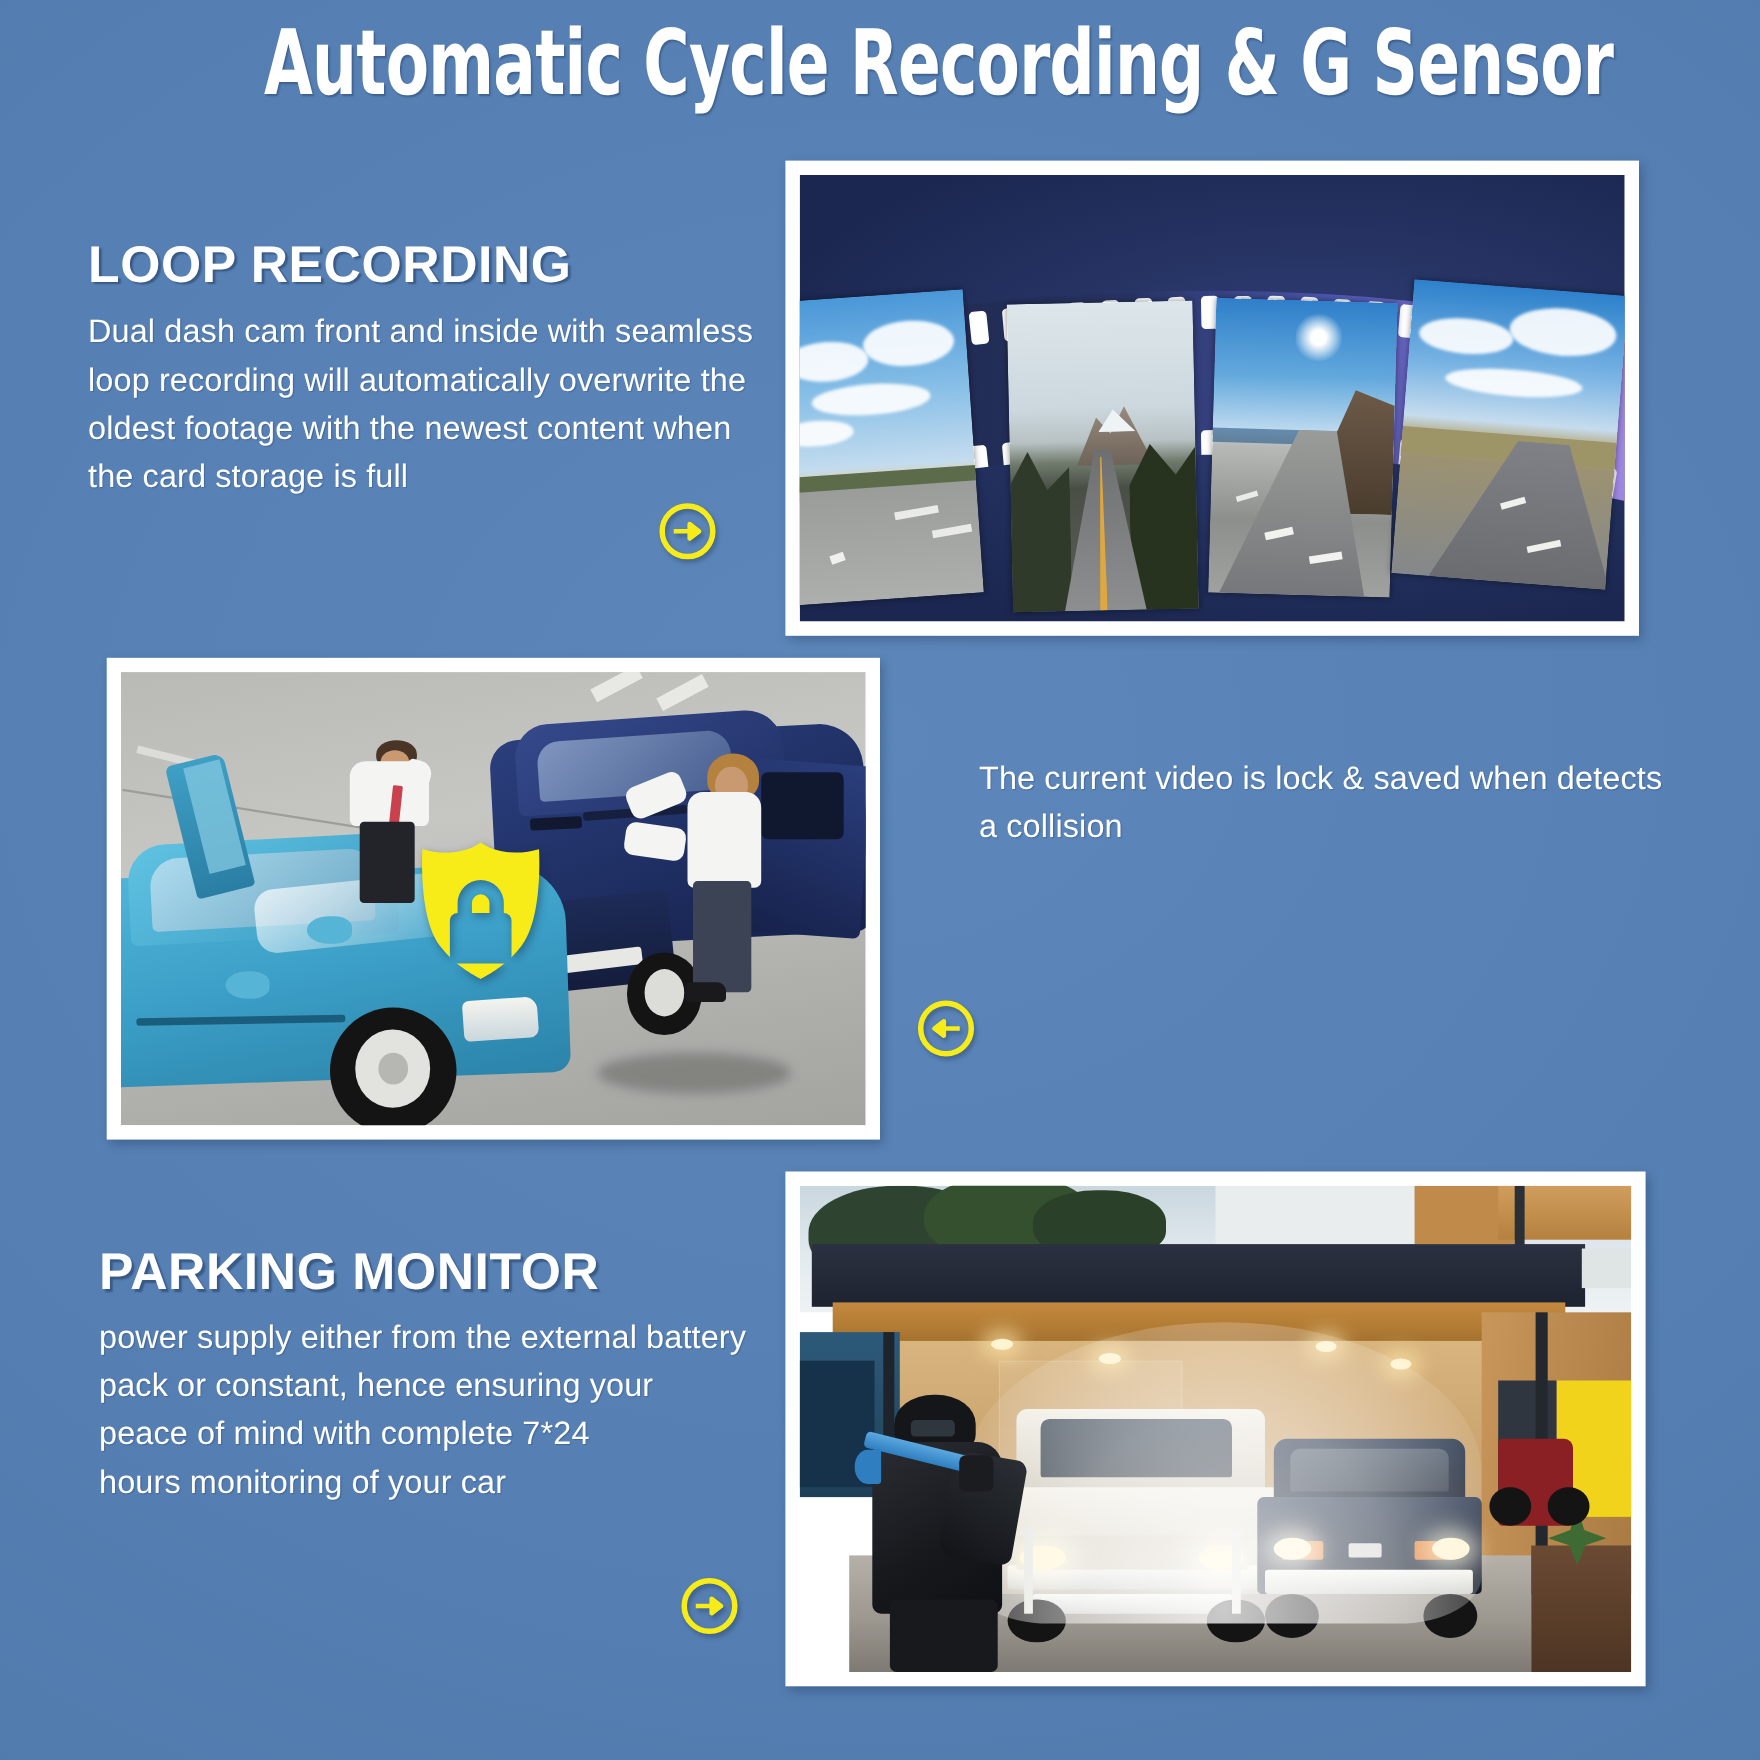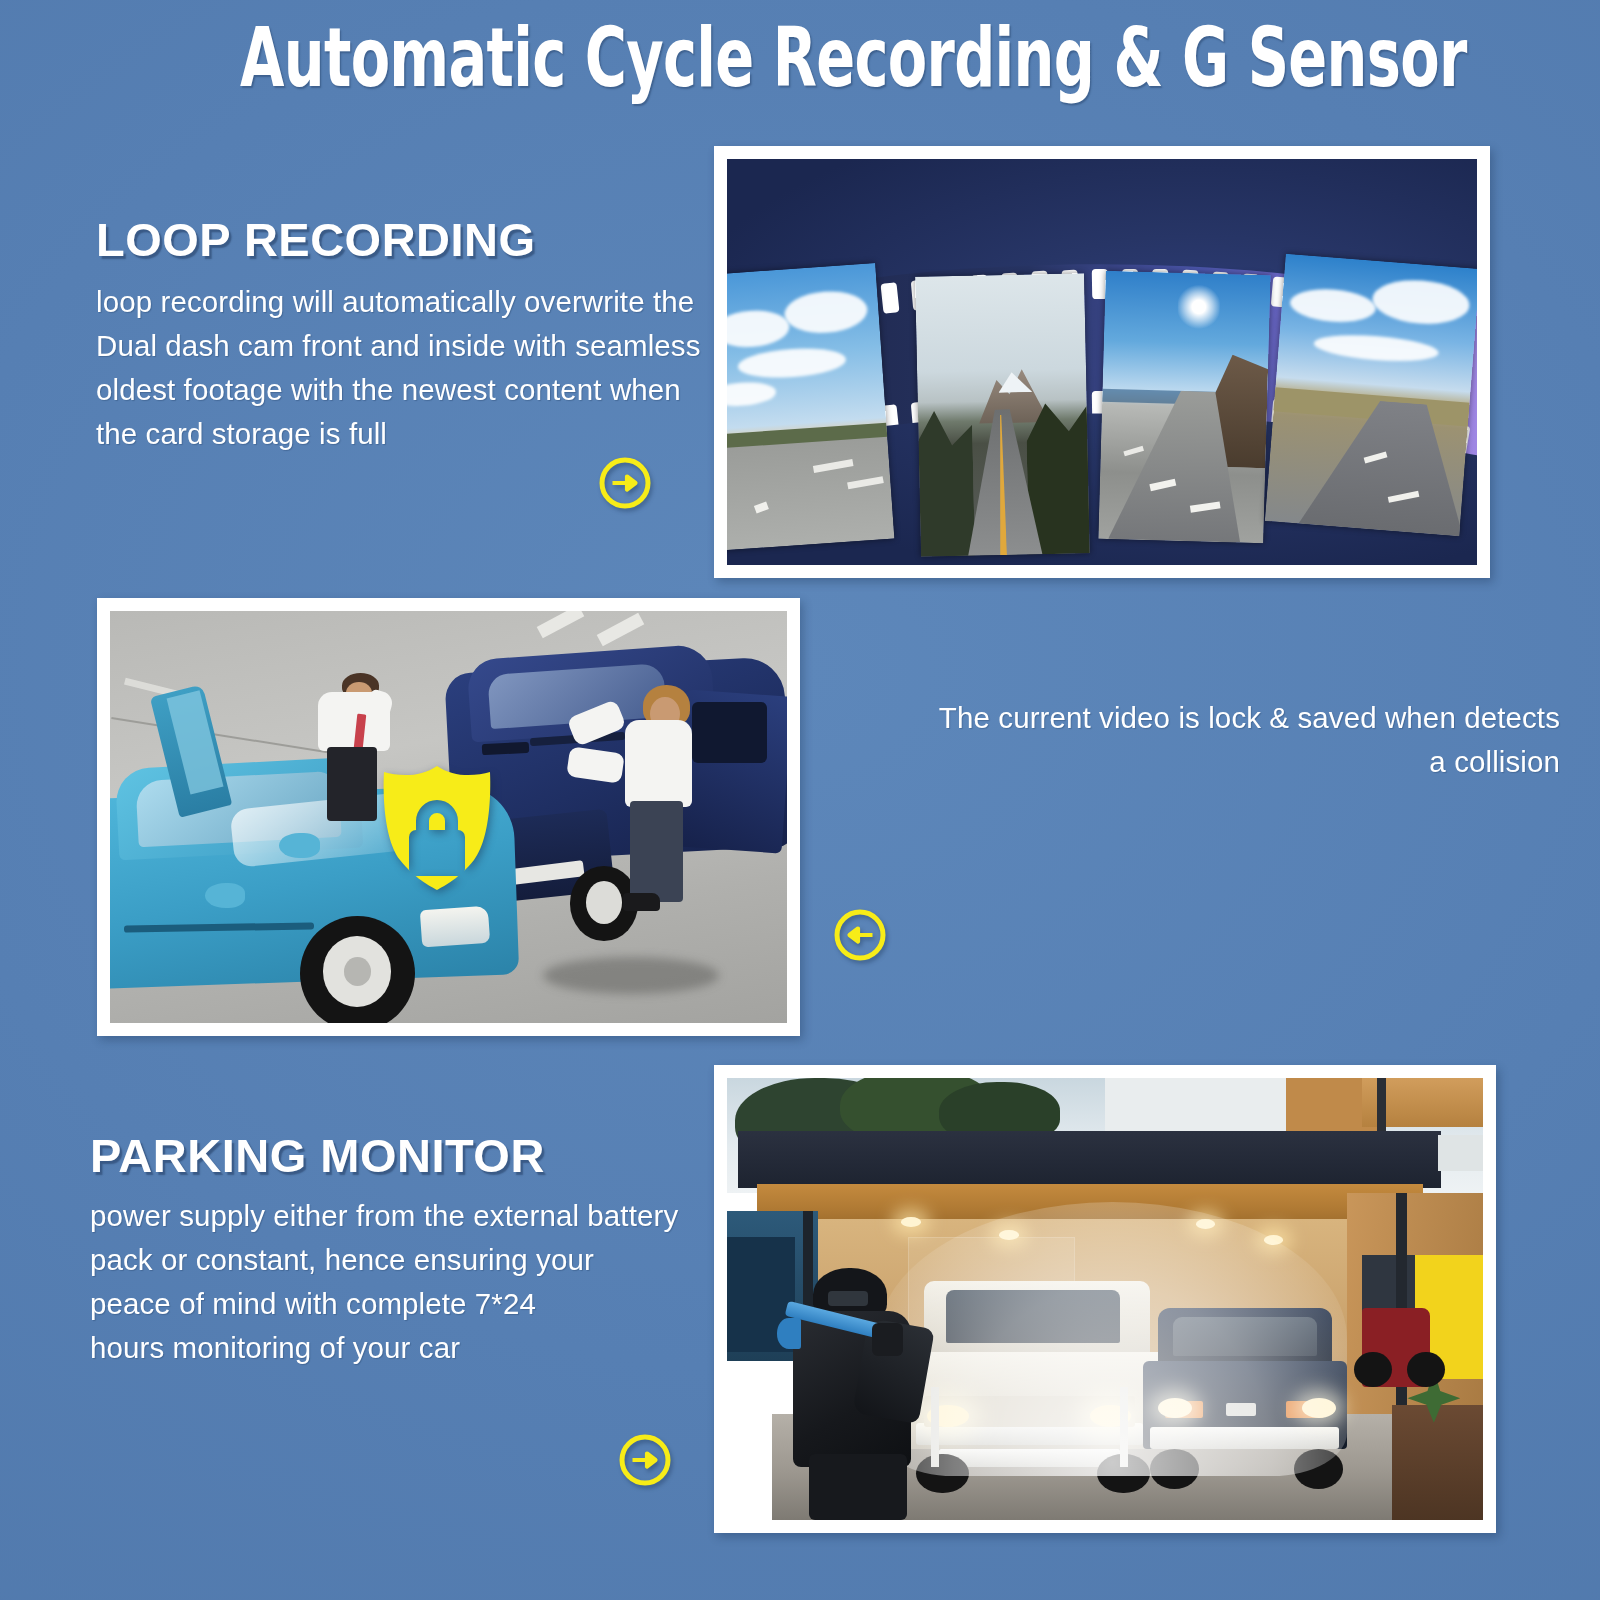--- a/index.html
+++ b/index.html
@@ -46,25 +46,25 @@
   .body-copy{
     font-family:"Liberation Sans", sans-serif;
     color:#ffffff;
     font-size:29.5px;
     line-height:44px;
     letter-spacing:.1px;
     text-shadow:1px 1px 1px rgba(30,58,95,.32);
   }
   .body-copy span{ display:block; white-space:nowrap; }
 
-  #block-loop{ left:80px; top:212px; width:640px;margin-left:16px; }
+  #block-loop{ left:80px; top:212px; width:640px; }
   #block-loop .body-copy{ margin-top:12px; }
 
   #block-emergency{ left:890px; top:686px; width:670px; }
-  #block-emergency .body-copy{ margin-top:10px;text-align:right; }
+  #block-emergency .body-copy{ margin-top:0; }
 
   #block-parking{ left:90px; top:1128px; width:640px; }
   #block-parking .body-copy{ margin-top:10px; }
 
   
   .arrow-badge{
     position:absolute;
     width:56px; height:56px;
     filter:drop-shadow(2px 3px 2px rgba(25,50,86,.40));
   }
@@ -137,22 +137,22 @@
 </head>
 <body>
 
 <div id="stage">
 
   <div class="title">Automatic Cycle Recording  &amp; G Sensor</div>
 
   <div class="block" id="block-loop">
     <div class="heading">LOOP RECORDING</div>
     <div class="body-copy">
+      <span>Dual dash cam front and inside with seamless</span>
       <span>loop recording will automatically overwrite the</span>
-      <span>Dual dash cam front and inside with seamless</span>
       <span>oldest footage with the newest content when</span>
       <span>the card storage is full</span>
     </div>
   </div>
 
   <div class="arrow-badge" id="arrow-loop">
     <svg viewBox="0 0 56 56" width="56" height="56">
       <circle cx="28" cy="28" r="23" fill="none" stroke="#f7ec18" stroke-width="5"></circle>
       <path d="M15.5 28 H35.5 M30 21.5 L38.5 28 L30 34.5 Z" fill="#f7ec18" stroke="#f7ec18" stroke-width="4.2" stroke-linejoin="round" stroke-linecap="butt"></path>
     </svg>

